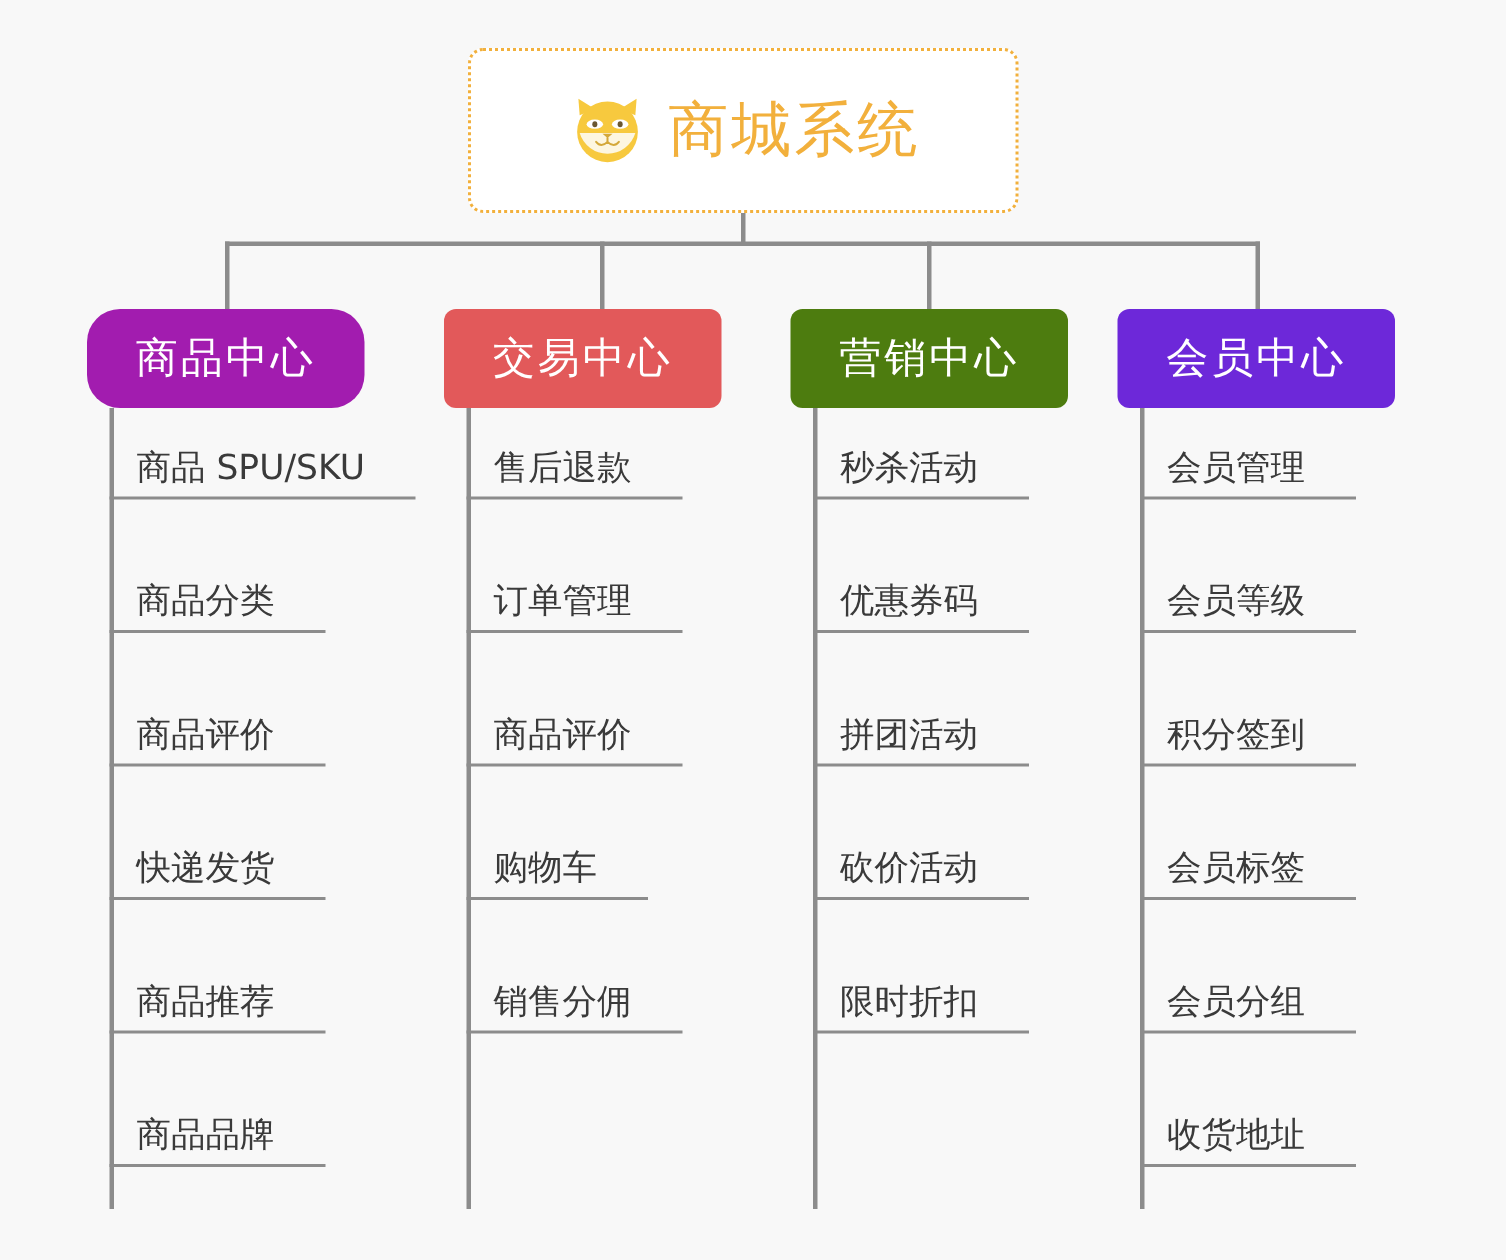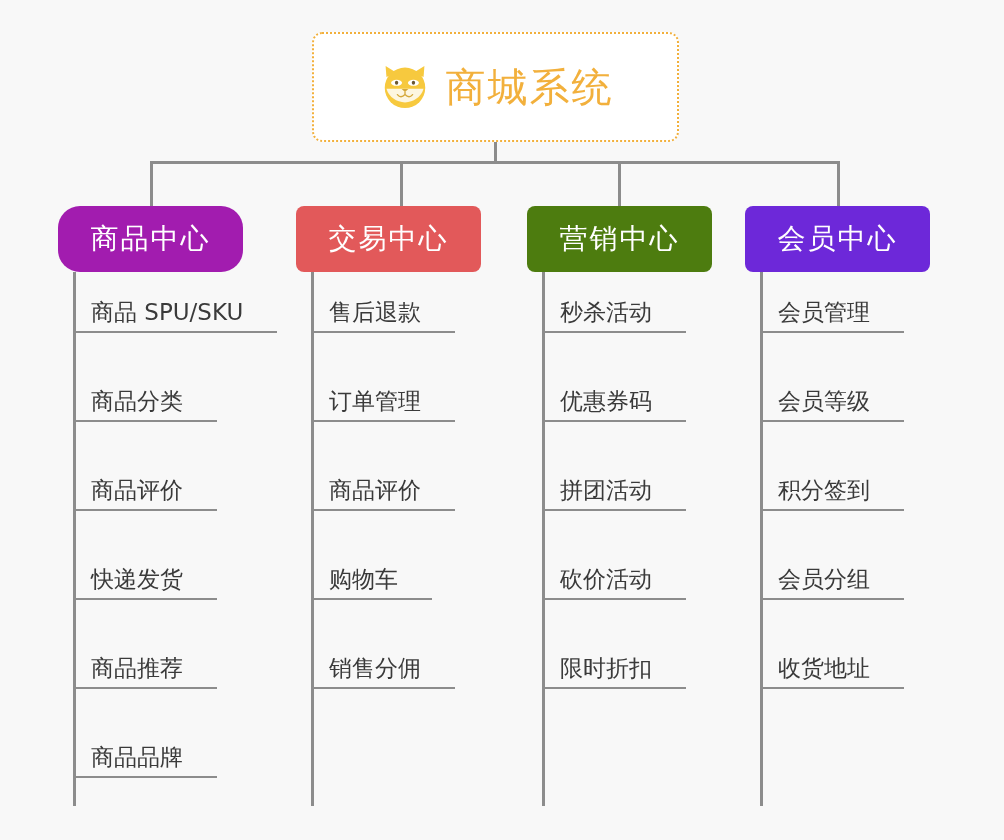--- a/index.html
+++ b/index.html
@@ -237,20 +237,23 @@
       <div class="leaf-item">
         <span class="leaf-label">会员管理</span>
       </div>
       <div class="leaf-item">
         <span class="leaf-label">会员等级</span>
       </div>
       <div class="leaf-item">
         <span class="leaf-label">积分签到</span>
       </div>
       <div class="leaf-item">
+        <span class="leaf-label">会员标签</span>
+      </div>
+      <div class="leaf-item">
         <span class="leaf-label">会员分组</span>
       </div>
       <div class="leaf-item">
         <span class="leaf-label">收货地址</span>
       </div>
     </div>
   </div>
 
 </div>
 

